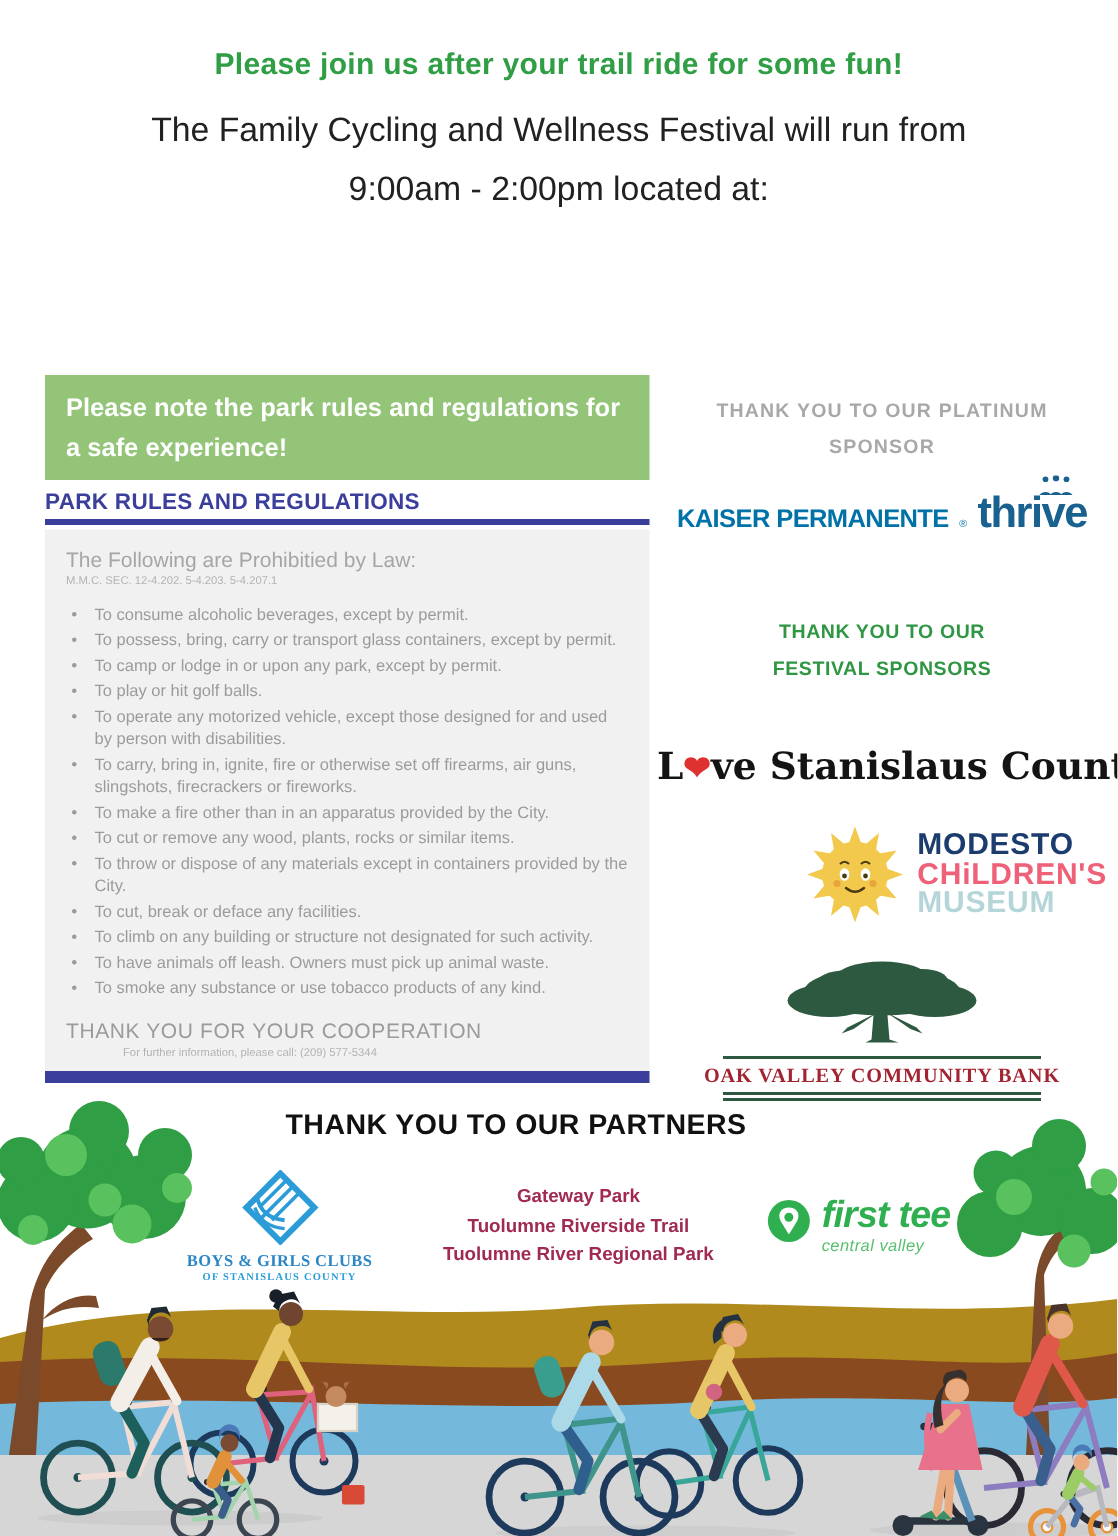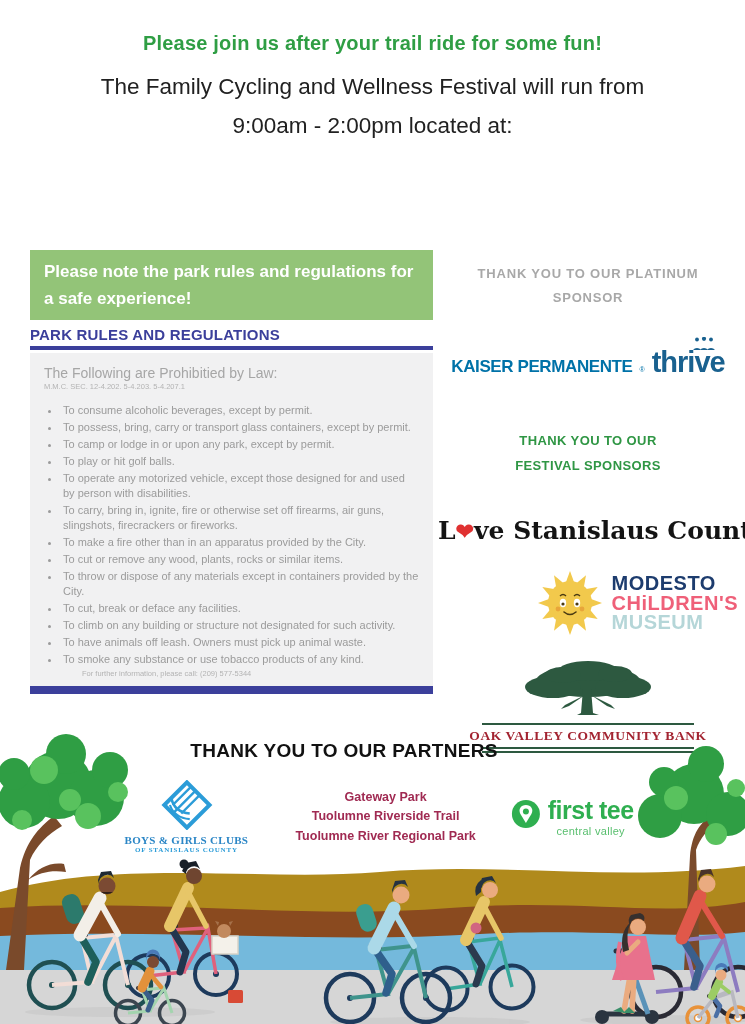--- a/index.html
+++ b/index.html
@@ -26,21 +26,21 @@
   .rules-code{font-size:7.5px;color:#b3b3b3;margin-top:1px;}
   .rules-list{margin:12px 0 0;padding-left:17px;}
   .rules-list li{font-size:11px;line-height:1.36;color:#9b9b9b;margin-bottom:2px;padding-left:2px;}
   .rules-outro{font-size:14px;color:#9b9b9b;margin-top:12px;letter-spacing:.4px;}
   .rules-contact{font-size:7.5px;color:#b3b3b3;margin-top:2px;padding-left:38px;}
 
   
   .right-col{position:absolute;left:438px;top:262px;width:300px;text-align:center;}
   .platinum-heading{width:250px;margin:0 auto;color:#a8a8a8;font-weight:bold;
                     font-size:13px;line-height:1.85;letter-spacing:.8px;}
-  .kp-row{margin-top:38px;display:flex;align-items:baseline;justify-content:center;gap:7px;}
+  .kp-row{margin-top:18px;display:flex;align-items:baseline;justify-content:center;gap:7px;}
   .kp-name{color:#0072a8;font-weight:bold;font-size:17px;letter-spacing:-.4px;white-space:nowrap;}
   .kp-reg{color:#0072a8;font-size:7px;}
   .thrive-wrap{position:relative;display:inline-block;}
   .thrive{color:#19618f;font-weight:bold;font-size:29px;letter-spacing:-1px;line-height:1;}
   .thrive-people{position:absolute;left:54%;top:-11px;}
   .festival-heading{margin-top:52px;width:180px;margin-left:auto;margin-right:auto;
                     color:#2f9644;font-weight:bold;font-size:13px;line-height:1.9;letter-spacing:.4px;}
   .love{margin-top:38px;font-family:"DejaVu Serif",serif;font-weight:bold;
         font-size:25px;color:#141414;white-space:nowrap;}
   .love .heart{color:#e03131;font-size:22px;}
@@ -57,21 +57,21 @@
   
   .partners-heading{position:absolute;top:740px;left:0;width:688px;text-align:center;
                     font-weight:800;font-size:19px;color:#111;letter-spacing:.3px;z-index:2;}
   .partners-row{position:absolute;top:780px;left:50%;transform:translateX(-50%);
                 display:flex;align-items:center;gap:34px;z-index:2;}
   .bgc{width:150px;text-align:center;}
   .bgc-name{font-family:"Liberation Serif",serif;font-weight:bold;color:#2b86c6;font-size:11px;letter-spacing:.3px;}
   .bgc-sub{font-family:"Liberation Serif",serif;font-weight:bold;color:#2b9cd8;font-size:7px;letter-spacing:.8px;}
   .parks{color:#a02a52;font-weight:bold;font-size:12.5px;line-height:1.55;text-align:center;white-space:nowrap;}
   .first-tee{display:flex;align-items:flex-start;gap:6px;}
-  .ft-text{text-align:center;}
+  .ft-text{font-style:italic;}
   .ft-name{color:#2faf50;font-weight:800;font-size:25px;line-height:1;letter-spacing:-.5px;white-space:nowrap;}
   .ft-sub{color:#58bf6e;font-size:11px;margin-top:2px;letter-spacing:.3px;}
 
   
   .illustration{position:absolute;left:0;bottom:0;width:745px;height:294px;z-index:0;}
 </style>
 </head>
 <body>
 
 <div class="page">
@@ -98,20 +98,21 @@
           <li>To operate any motorized vehicle, except those designed for and used by person with disabilities.</li>
           <li>To carry, bring in, ignite, fire or otherwise set off firearms, air guns, slingshots, firecrackers or fireworks.</li>
           <li>To make a fire other than in an apparatus provided by the City.</li>
           <li>To cut or remove any wood, plants, rocks or similar items.</li>
           <li>To throw or dispose of any materials except in containers provided by the City.</li>
           <li>To cut, break or deface any facilities.</li>
           <li>To climb on any building or structure not designated for such activity.</li>
           <li>To have animals off leash. Owners must pick up animal waste.</li>
           <li>To smoke any substance or use tobacco products of any kind.</li>
         </ul>
+      <div class="rules-outro">THANK YOU FOR YOUR COOPERATION</div>
       <div class="rules-contact">For further information, please call: (209) 577-5344</div>
     </div>
   </div>
 
   <div class="right-col">
     <div class="platinum-heading">THANK YOU TO OUR PLATINUM SPONSOR</div>
 
     <div class="kp-row">
       <span class="kp-name">KAISER PERMANENTE</span>
         <span class="kp-reg">®</span>

